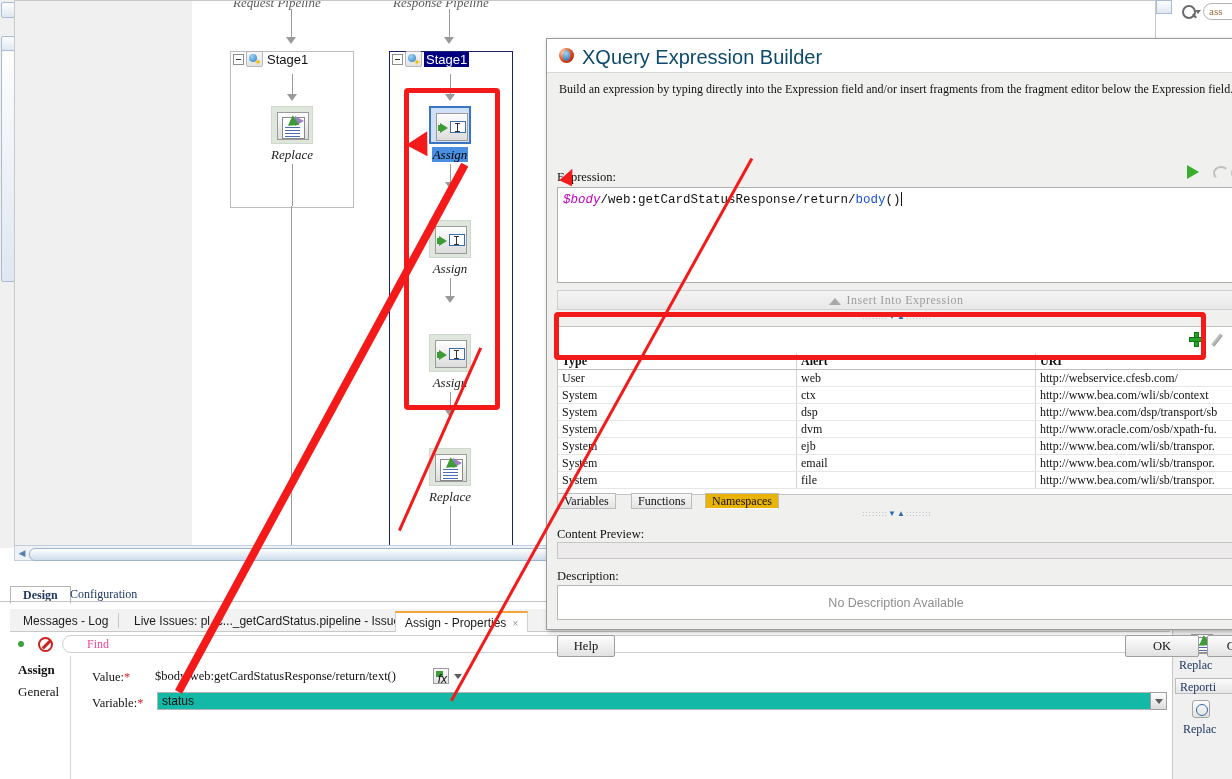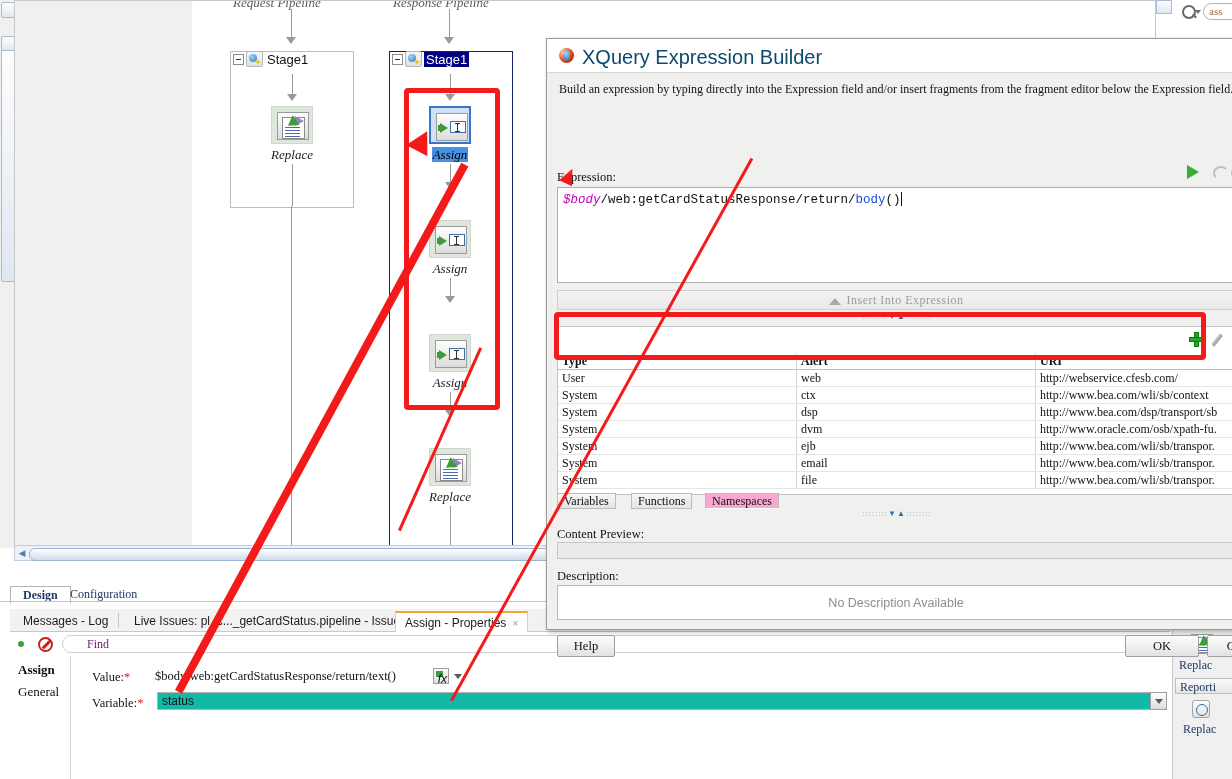--- a/index.html
+++ b/index.html
@@ -75,21 +75,21 @@
   .ltab{position:absolute;top:2px;height:20px;line-height:20px;font-family:"Liberation Sans",sans-serif;font-size:12px;color:#1b1b1b;padding:0 9px;white-space:nowrap;}
   .ltab.active{background:#fff;border:1px solid #d0d0d0;border-top:2px solid #f0a63c;border-bottom:1px solid #fff;}
   .ltab .x{color:#9a9a9a;margin-left:6px;font-size:10px;}
   .ltab-sep{position:absolute;top:4px;width:1px;height:15px;background:#c8c8c8;}
 
   
   #findbar{position:absolute;left:10px;top:632px;width:1160px;height:24px;background:#fff;border-bottom:1px solid #dedede;}
   .dot-green{position:absolute;left:8px;top:9px;width:6px;height:6px;border-radius:50%;background:#3ea13e;}
   .no-icon{position:absolute;left:28px;top:5px;width:15px;height:15px;border-radius:50%;border:2.5px solid #d01f1f;box-sizing:border-box;}
   .no-icon:after{content:"";position:absolute;left:1px;top:4px;width:11px;height:2.5px;background:#d01f1f;transform:rotate(-45deg);}
-  #find-input{position:absolute;left:52px;top:3px;width:1100px;height:18px;background:#fff;border:1px solid #cfcfcf;border-radius:9px;box-sizing:border-box;padding-left:24px;line-height:17px;font-family:"Liberation Serif",serif;font-size:12px;color:#701a75;}
+  #find-input{position:absolute;left:52px;top:3px;width:1100px;height:18px;background:#fff;border:1px solid #cfcfcf;border-radius:9px;box-sizing:border-box;padding-left:24px;line-height:17px;font-family:"Liberation Serif",serif;font-size:12px;color:#ec4899;}
   #help-circ{position:absolute;left:1150px;top:635px;width:19px;height:19px;border-radius:50%;background:radial-gradient(circle at 35% 30%,#9fd2f5,#1b6fb5);color:#fff;font-family:"Liberation Sans",sans-serif;font-weight:bold;font-size:12px;text-align:center;line-height:19px;}
 
   
   #propbody{position:absolute;left:10px;top:656px;width:1160px;height:123px;background:#fff;}
   #prop-side{position:absolute;left:0;top:0;width:60px;height:123px;background:#fff;border-right:1px solid #d5d5d5;}
   .pside-item{position:absolute;left:8px;font-family:"Liberation Serif",serif;font-size:13px;color:#111;}
   .pside-item.active{font-weight:bold;}
   .plabel{position:absolute;font-family:"Liberation Serif",serif;font-size:12.5px;color:#111;}
   .req{color:#d01f1f;}
   #value-text{position:absolute;left:155px;top:669px;font-family:"Liberation Serif",serif;font-size:12.5px;color:#111;white-space:nowrap;}
@@ -151,21 +151,21 @@
   .pencil-ic:after{content:"";position:absolute;left:3px;top:1px;width:4px;height:14px;background:linear-gradient(90deg,#cfcfcf,#9a9a9a);transform:rotate(38deg);}
 
   table.nstable{position:absolute;left:0;top:26px;width:676px;border-collapse:collapse;table-layout:fixed;}
   table.nstable th,table.nstable td{font-family:"Liberation Serif",serif;font-size:12px;color:#111;text-align:left;padding:0 0 0 4px;height:16px;line-height:16px;border-right:1px solid #d4d4d4;border-bottom:1px solid #e6e6e6;overflow:hidden;white-space:nowrap;}
   table.nstable th{background:#fff;border-bottom:1px solid #bdbdbd;}
   .col-type{width:234px;}
   .col-prefix{width:234px;}
 
   #ns-tabs{position:absolute;left:10px;top:454px;width:400px;height:16px;}
   .nstab{position:absolute;top:0;height:16px;line-height:15px;padding:0 6px;font-family:"Liberation Serif",serif;font-size:12px;color:#111;background:linear-gradient(#f7f7f7,#e4e4e4);border:1px solid #bcbcbc;box-sizing:border-box;}
-  .nstab.active{background:#f9a8d4;border-bottom:1px solid #fff;}
+  .nstab.active{background:#eab308;border-bottom:1px solid #fff;}
 
   #cp-label{position:absolute;left:10px;top:488px;}
   #cp-field{position:absolute;left:10px;top:503px;width:678px;height:17px;background:#eceaea;border:1px solid #c6c6c6;box-sizing:border-box;}
   #desc-label{position:absolute;left:10px;top:530px;}
   #desc-field{position:absolute;left:10px;top:546px;width:678px;height:35px;background:#fff;border:1px solid #b9b9b9;box-sizing:border-box;text-align:center;line-height:34px;font-family:"Liberation Sans",sans-serif;font-size:12.5px;color:#8e8e8e;}
   .btn{position:absolute;height:22px;background:linear-gradient(#fdfdfd,#e2e2e2);border:1px solid #9f9f9f;border-radius:2px;box-sizing:border-box;font-family:"Liberation Serif",serif;font-size:12.5px;color:#111;text-align:center;line-height:20px;}
   #help-btn{left:10px;top:596px;width:58px;}
   #ok-btn{left:578px;top:596px;width:74px;}
   #cancel-btn{left:660px;top:596px;width:74px;}
 

